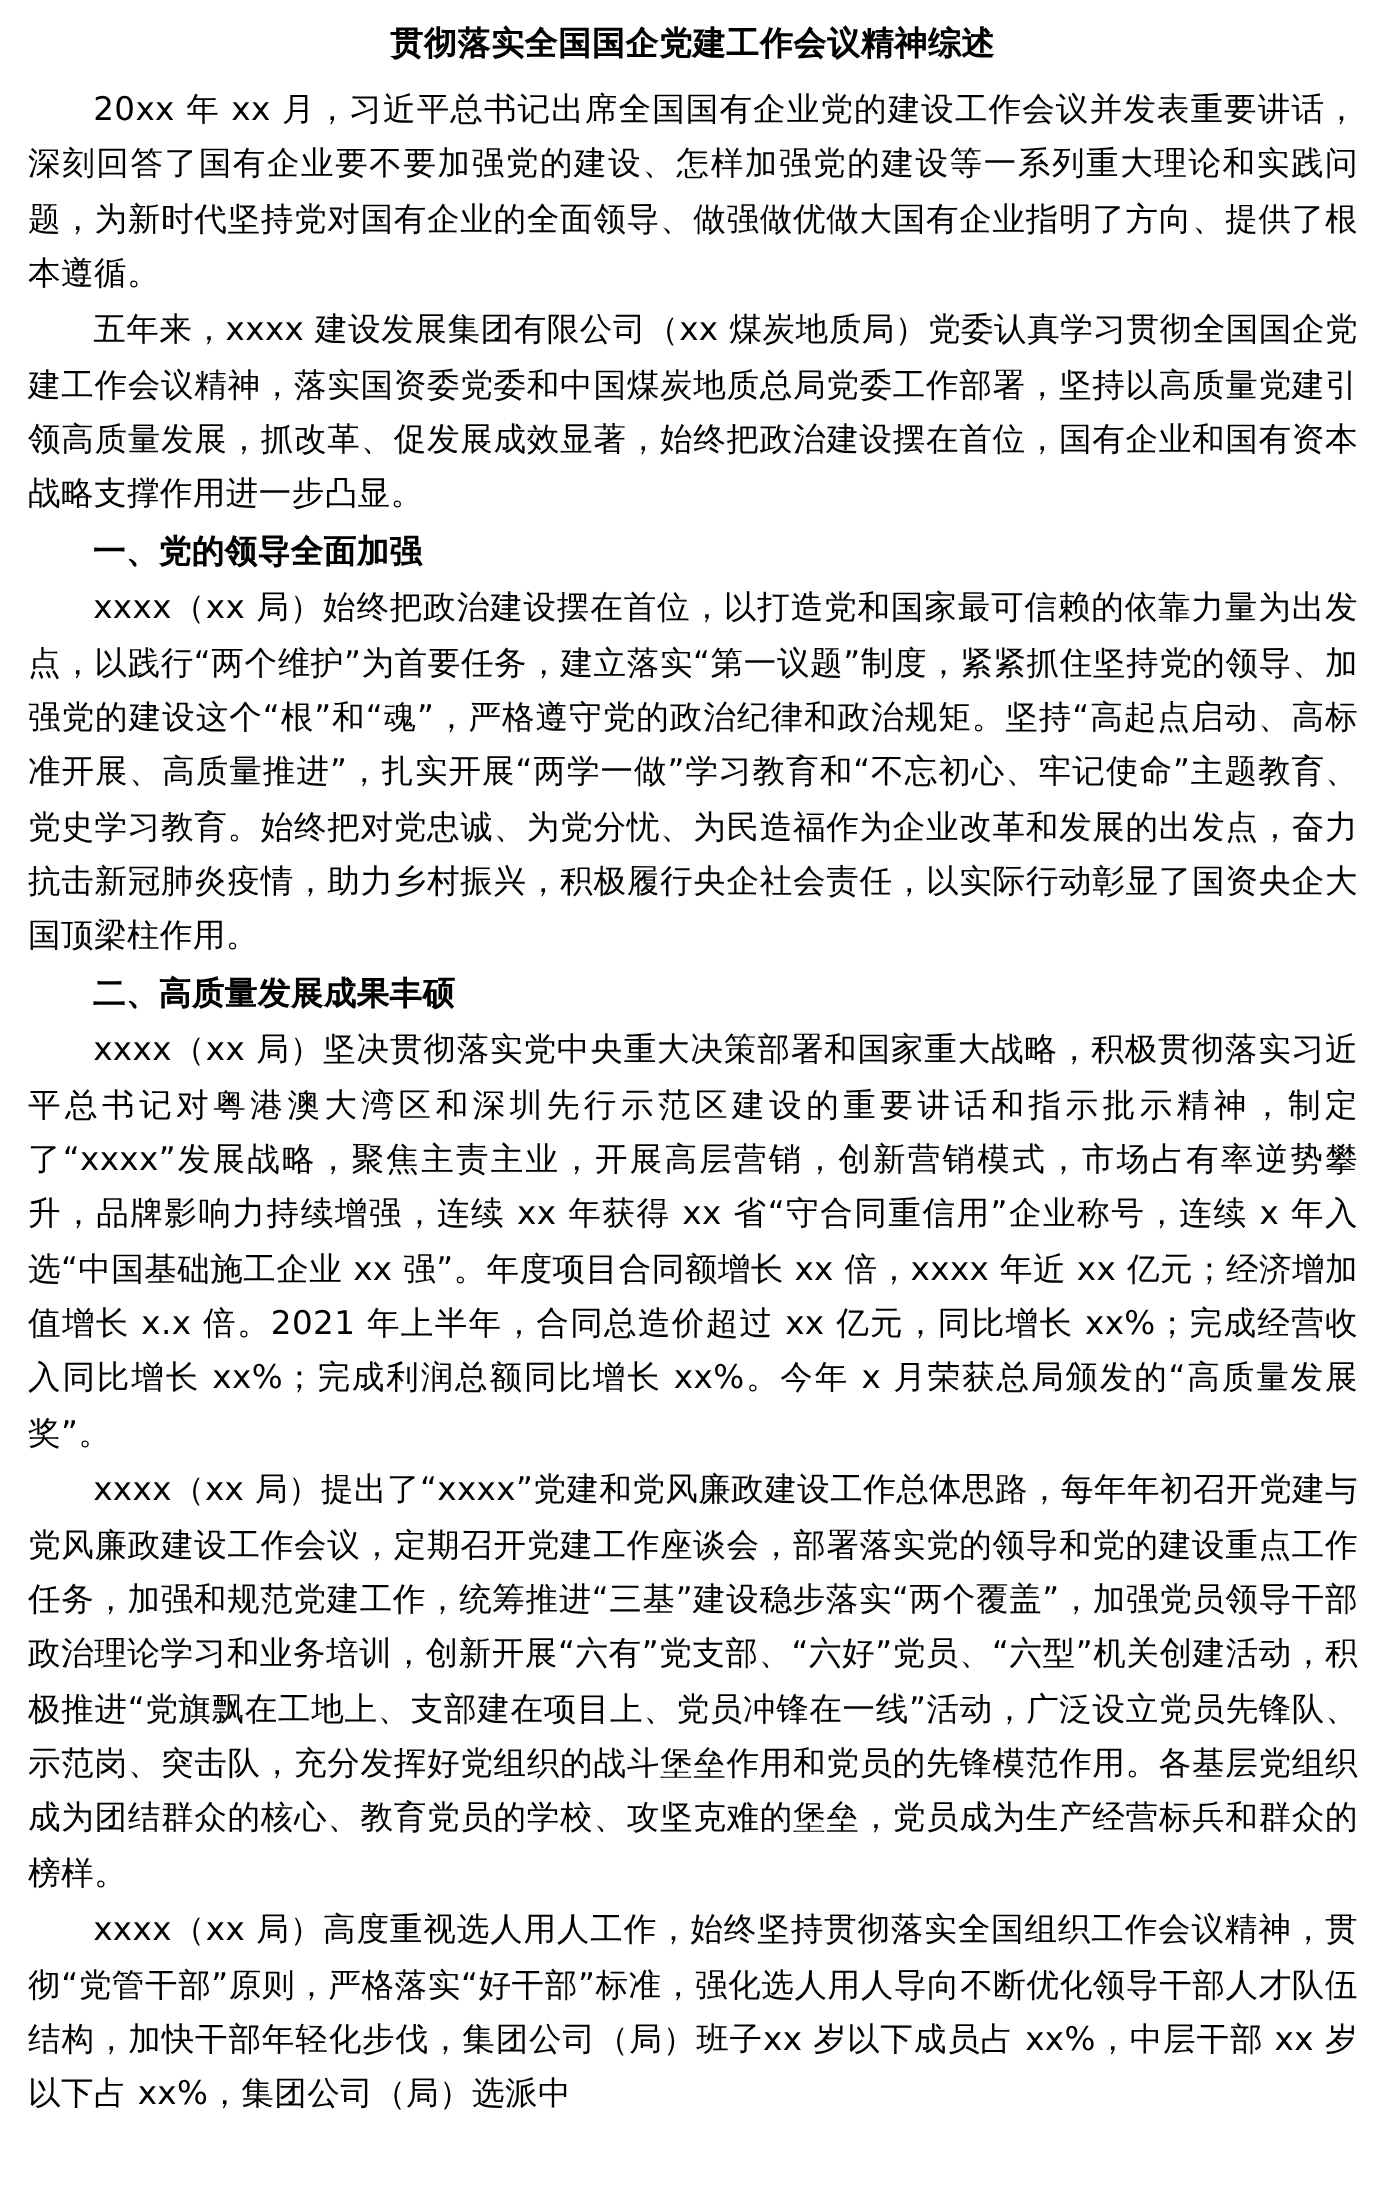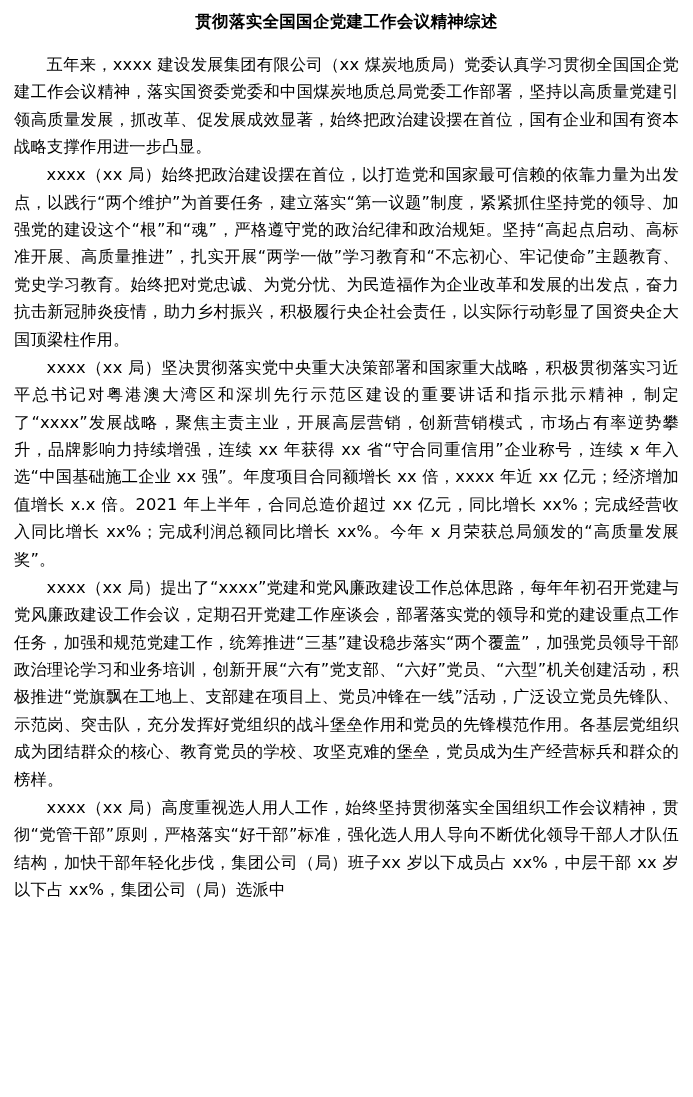--- a/index.html
+++ b/index.html
@@ -20,21 +20,21 @@
     box-sizing: border-box;
     padding: 8px 14px 0 14px;
     position: relative;
   }
   .doc-title {
     text-align: center;
     font-size: 16.5px;
     font-weight: bold;
     letter-spacing: 0.3px;
     line-height: 1.5;
-    margin: 2px 0 16px 0;
+    margin: 2px 0 6px 0;
   }
   .para {
     font-size: 16.3px;
     line-height: 1.68;
     text-align: justify;
     text-justify: inter-ideograph;
     margin: 0 0 1px 0;
     text-indent: 2em;
     letter-spacing: 0.2px;
   }
@@ -44,22 +44,25 @@
   .para.tight {
     margin-bottom: 0;
   }
 </style>
 </head>
 <body>
 
 <div class="page">
   <div class="doc-title">贯彻落实全国国企党建工作会议精神综述</div>
 
+  <p class="para">20xx 年 xx 月，习近平总书记出席全国国有企业党的建设工作会议并发表重要讲话，深刻回答了国有企业要不要加强党的建设、怎样加强党的建设等一系列重大理论和实践问题，为新时代坚持党对国有企业的全面领导、做强做优做大国有企业指明了方向、提供了根本遵循。</p>
   <p class="para">五年来，xxxx 建设发展集团有限公司（xx 煤炭地质局）党委认真学习贯彻全国国企党建工作会议精神，落实国资委党委和中国煤炭地质总局党委工作部署，坚持以高质量党建引领高质量发展，抓改革、促发展成效显著，始终把政治建设摆在首位，国有企业和国有资本战略支撑作用进一步凸显。</p>
 
+  <p class="para heading">一、党的领导全面加强</p>
   <p class="para">xxxx（xx 局）始终把政治建设摆在首位，以打造党和国家最可信赖的依靠力量为出发点，以践行“两个维护”为首要任务，建立落实“第一议题”制度，紧紧抓住坚持党的领导、加强党的建设这个“根”和“魂”，严格遵守党的政治纪律和政治规矩。坚持“高起点启动、高标准开展、高质量推进”，扎实开展“两学一做”学习教育和“不忘初心、牢记使命”主题教育、党史学习教育。始终把对党忠诚、为党分忧、为民造福作为企业改革和发展的出发点，奋力抗击新冠肺炎疫情，助力乡村振兴，积极履行央企社会责任，以实际行动彰显了国资央企大国顶梁柱作用。</p>
 
+  <p class="para heading">二、高质量发展成果丰硕</p>
   <p class="para">xxxx（xx 局）坚决贯彻落实党中央重大决策部署和国家重大战略，积极贯彻落实习近平总书记对粤港澳大湾区和深圳先行示范区建设的重要讲话和指示批示精神，制定了“xxxx”发展战略，聚焦主责主业，开展高层营销，创新营销模式，市场占有率逆势攀升，品牌影响力持续增强，连续 xx 年获得 xx 省“守合同重信用”企业称号，连续 x 年入选“中国基础施工企业 xx 强”。年度项目合同额增长 xx 倍，xxxx 年近 xx 亿元；经济增加值增长 x.x 倍。2021 年上半年，合同总造价超过 xx 亿元，同比增长 xx%；完成经营收入同比增长 xx%；完成利润总额同比增长 xx%。今年 x 月荣获总局颁发的“高质量发展奖”。</p>
 
   <p class="para">xxxx（xx 局）提出了“xxxx”党建和党风廉政建设工作总体思路，每年年初召开党建与党风廉政建设工作会议，定期召开党建工作座谈会，部署落实党的领导和党的建设重点工作任务，加强和规范党建工作，统筹推进“三基”建设稳步落实“两个覆盖”，加强党员领导干部政治理论学习和业务培训，创新开展“六有”党支部、“六好”党员、“六型”机关创建活动，积极推进“党旗飘在工地上、支部建在项目上、党员冲锋在一线”活动，广泛设立党员先锋队、示范岗、突击队，充分发挥好党组织的战斗堡垒作用和党员的先锋模范作用。各基层党组织成为团结群众的核心、教育党员的学校、攻坚克难的堡垒，党员成为生产经营标兵和群众的榜样。</p>
 
   <p class="para tight">xxxx（xx 局）高度重视选人用人工作，始终坚持贯彻落实全国组织工作会议精神，贯彻“党管干部”原则，严格落实“好干部”标准，强化选人用人导向不断优化领导干部人才队伍结构，加快干部年轻化步伐，集团公司（局）班子xx 岁以下成员占 xx%，中层干部 xx 岁以下占 xx%，集团公司（局）选派中</p>
 </div>
 
 </body></html>

